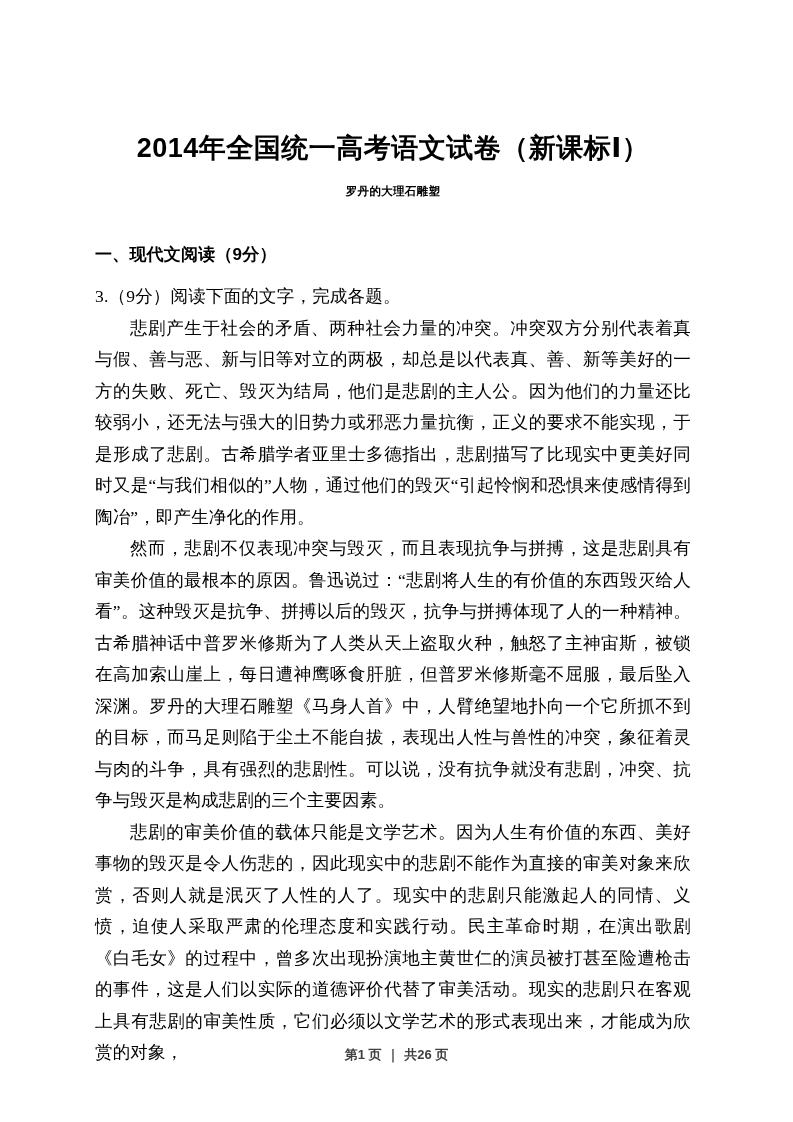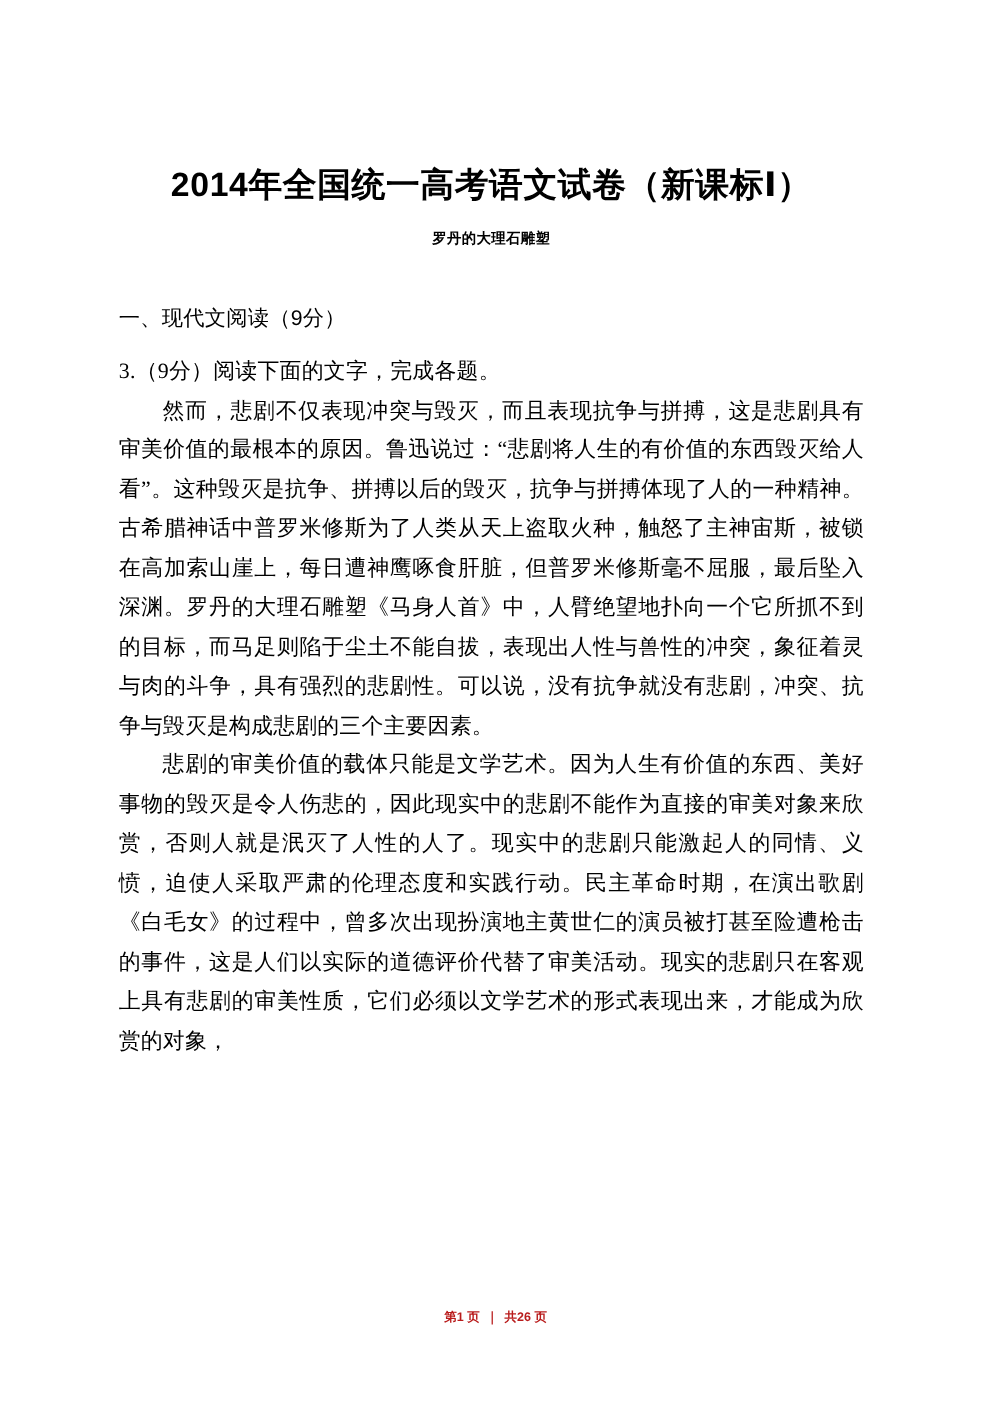--- a/index.html
+++ b/index.html
@@ -48,21 +48,21 @@
     font-size: 11.5px;
     line-height: 16px;
     margin-top: 17px;
     letter-spacing: 0.3px;
     color: #000;
   }
 
   
   .section-heading {
     font-family: "Liberation Sans", "DejaVu Sans", sans-serif;
-    font-weight: normal;
+    font-weight: bold;
     font-size: 17px;
     line-height: 24px;
     margin-top: 44px;
     letter-spacing: 0.2px;
   }
 
   
   .question-stem {
     font-size: 17.5px;
     line-height: 31.5px;
@@ -90,23 +90,23 @@
 
   
   .page-footer {
     position: absolute;
     left: 0;
     right: 0;
     bottom: 58px;
     text-align: center;
     font-family: "Liberation Sans", "DejaVu Sans", sans-serif;
     font-weight: bold;
-    font-size: 10px;
+    font-size: 13px;
     line-height: 18px;
-    color: #b91c1c;
+    color: #404040;
   }
   .page-footer .sep {
     display: inline-block;
     padding: 0 5px;
     font-weight: bold;
   }
   .page-footer .num {
     font-family: "Liberation Sans", "DejaVu Sans", sans-serif;
   }
 </style>
@@ -119,20 +119,21 @@
 
     <h1 class="doc-title">2014年全国统一高考语文试卷（新课标Ⅰ）</h1>
 
     <div class="doc-subtitle">罗丹的大理石雕塑</div>
 
     <h2 class="section-heading">一、现代文阅读（9分）</h2>
 
     <div class="question-stem">3.（9分）阅读下面的文字，完成各题。</div>
 
     <div class="passage">
+      <p class="para first">悲剧产生于社会的矛盾、两种社会力量的冲突。冲突双方分别代表着真与假、善与恶、新与旧等对立的两极，却总是以代表真、善、新等美好的一方的失败、死亡、毁灭为结局，他们是悲剧的主人公。因为他们的力量还比较弱小，还无法与强大的旧势力或邪恶力量抗衡，正义的要求不能实现，于是形成了悲剧。古希腊学者亚里士多德指出，悲剧描写了比现实中更美好同时又是“与我们相似的”人物，通过他们的毁灭“引起怜悯和恐惧来使感情得到陶冶”，即产生净化的作用。</p>
       <p class="para">然而，悲剧不仅表现冲突与毁灭，而且表现抗争与拼搏，这是悲剧具有审美价值的最根本的原因。鲁迅说过：“悲剧将人生的有价值的东西毁灭给人看”。这种毁灭是抗争、拼搏以后的毁灭，抗争与拼搏体现了人的一种精神。古希腊神话中普罗米修斯为了人类从天上盗取火种，触怒了主神宙斯，被锁在高加索山崖上，每日遭神鹰啄食肝脏，但普罗米修斯毫不屈服，最后坠入深渊。罗丹的大理石雕塑《马身人首》中，人臂绝望地扑向一个它所抓不到的目标，而马足则陷于尘土不能自拔，表现出人性与兽性的冲突，象征着灵与肉的斗争，具有强烈的悲剧性。可以说，没有抗争就没有悲剧，冲突、抗争与毁灭是构成悲剧的三个主要因素。</p>
       <p class="para">悲剧的审美价值的载体只能是文学艺术。因为人生有价值的东西、美好事物的毁灭是令人伤悲的，因此现实中的悲剧不能作为直接的审美对象来欣赏，否则人就是泯灭了人性的人了。现实中的悲剧只能激起人的同情、义愤，迫使人采取严肃的伦理态度和实践行动。民主革命时期，在演出歌剧《白毛女》的过程中，曾多次出现扮演地主黄世仁的演员被打甚至险遭枪击的事件，这是人们以实际的道德评价代替了审美活动。现实的悲剧只在客观上具有悲剧的审美性质，它们必须以文学艺术的形式表现出来，才能成为欣赏的对象，</p>
     </div>
 
   </div>
 
   <div class="page-footer">
     <span class="num">第1 页</span><span class="sep">｜</span><span class="num">共26 页</span>
   </div>
 

